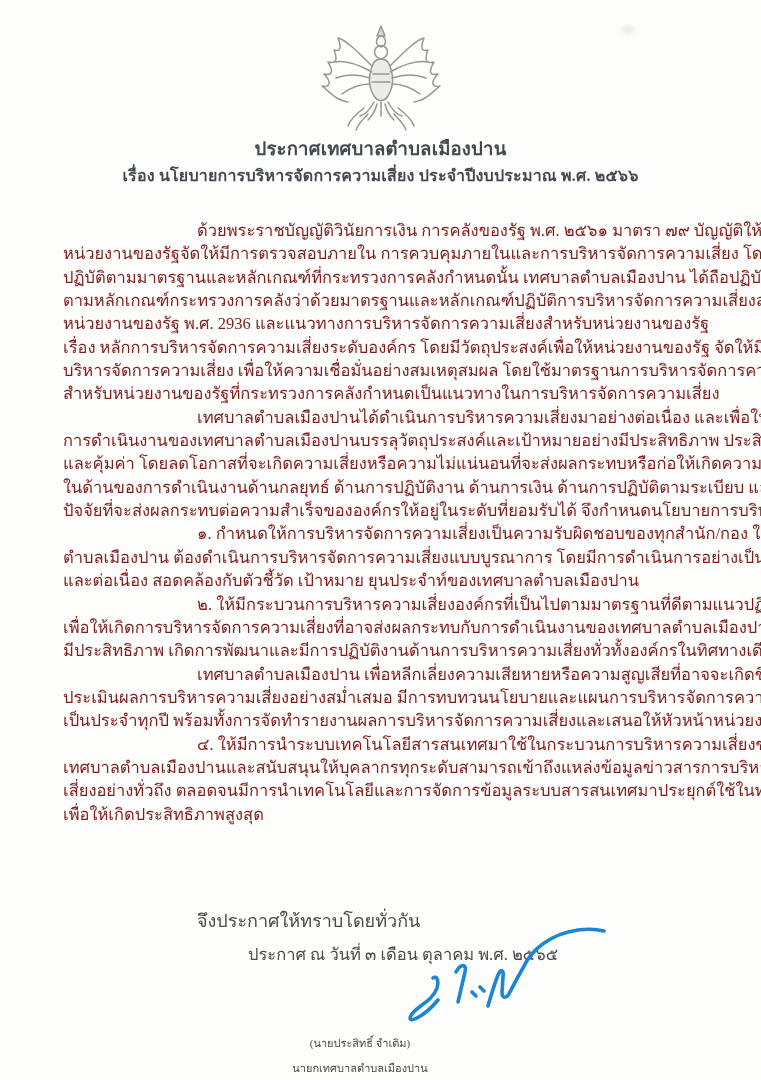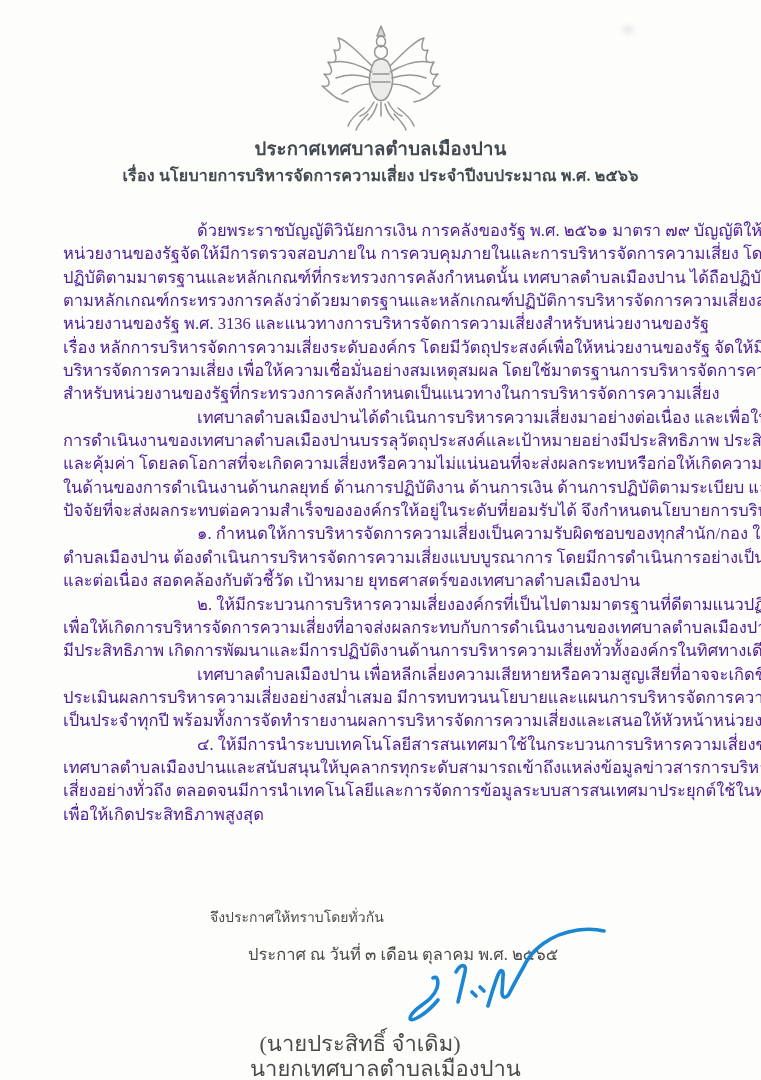--- a/index.html
+++ b/index.html
@@ -24,39 +24,39 @@
     font-size:18.5px;font-weight:600;line-height:26px;
     letter-spacing:.2px;
   }
   .doc-subject{
     font-size:16px;font-weight:600;line-height:27px;
     letter-spacing:.2px;
   }
   .doc-body{
     position:absolute;left:63px;top:219px;width:645px;
     font-size:16.5px;line-height:23.35px;
-    color:#4c1d95;
+    color:#7f1d1d;
   }
   .para .line{white-space:nowrap;height:23.35px;}
   .para .line:first-child{text-indent:134px;}
   .closing-announce{
-    position:absolute;left:210px;top:906px;
-    font-size:14px;white-space:nowrap;
+    position:absolute;left:197px;top:906px;
+    font-size:18px;white-space:nowrap;
   }
   .closing-date{
     position:absolute;left:248px;top:941px;
     font-size:16.5px;white-space:nowrap;
   }
   .signature-wrap{
     position:absolute;left:368px;top:918px;
     pointer-events:none;
   }
   .signer-block{
     position:absolute;left:250px;top:1031px;width:220px;
-    text-align:center;font-size:22px;line-height:25px;
+    text-align:center;font-size:11px;line-height:25px;
     white-space:nowrap;
   }
   .smudge{
     position:absolute;left:618px;top:22px;width:20px;height:15px;
     border-radius:50%;
     background:radial-gradient(closest-side,#d7d7d7,#f4f4f4 70%,transparent);
     opacity:.55;filter:blur(1px);
   }
 </style>
 </head>
@@ -92,36 +92,36 @@
     <div class="doc-title">ประกาศเทศบาลตำบลเมืองปาน</div>
     <div class="doc-subject">เรื่อง  นโยบายการบริหารจัดการความเสี่ยง ประจำปีงบประมาณ พ.ศ. ๒๕๖๖</div>
   </div>
 
   <div class="doc-body">
     <div class="para">
         <div class="line">ด้วยพระราชบัญญัติวินัยการเงิน การคลังของรัฐ พ.ศ. ๒๕๖๑ มาตรา ๗๙ บัญญัติให้</div>
         <div class="line">หน่วยงานของรัฐจัดให้มีการตรวจสอบภายใน การควบคุมภายในและการบริหารจัดการความเสี่ยง โดยให้ถือ</div>
         <div class="line">ปฏิบัติตามมาตรฐานและหลักเกณฑ์ที่กระทรวงการคลังกำหนดนั้น เทศบาลตำบลเมืองปาน ได้ถือปฏิบัติ</div>
         <div class="line">ตามหลักเกณฑ์กระทรวงการคลังว่าด้วยมาตรฐานและหลักเกณฑ์ปฏิบัติการบริหารจัดการความเสี่ยงสำหรับ</div>
-        <div class="line">หน่วยงานของรัฐ พ.ศ. 3136 และแนวทางการบริหารจัดการความเสี่ยงสำหรับหน่วยงานของรัฐ</div>
+        <div class="line">หน่วยงานของรัฐ พ.ศ. 2936 และแนวทางการบริหารจัดการความเสี่ยงสำหรับหน่วยงานของรัฐ</div>
         <div class="line">เรื่อง หลักการบริหารจัดการความเสี่ยงระดับองค์กร โดยมีวัตถุประสงค์เพื่อให้หน่วยงานของรัฐ จัดให้มีการ</div>
         <div class="line">บริหารจัดการความเสี่ยง เพื่อให้ความเชื่อมั่นอย่างสมเหตุสมผล โดยใช้มาตรฐานการบริหารจัดการความเสี่ยง</div>
         <div class="line">สำหรับหน่วยงานของรัฐที่กระทรวงการคลังกำหนดเป็นแนวทางในการบริหารจัดการความเสี่ยง</div>
       </div>
     <div class="para">
         <div class="line">เทศบาลตำบลเมืองปานได้ดำเนินการบริหารความเสี่ยงมาอย่างต่อเนื่อง และเพื่อให้</div>
         <div class="line">การดำเนินงานของเทศบาลตำบลเมืองปานบรรลุวัตถุประสงค์และเป้าหมายอย่างมีประสิทธิภาพ ประสิทธิผล</div>
         <div class="line">และคุ้มค่า โดยลดโอกาสที่จะเกิดความเสี่ยงหรือความไม่แน่นอนที่จะส่งผลกระทบหรือก่อให้เกิดความเสียหาย</div>
         <div class="line">ในด้านของการดำเนินงานด้านกลยุทธ์ ด้านการปฏิบัติงาน ด้านการเงิน ด้านการปฏิบัติตามระเบียบ และลด</div>
         <div class="line">ปัจจัยที่จะส่งผลกระทบต่อความสำเร็จขององค์กรให้อยู่ในระดับที่ยอมรับได้ จึงกำหนดนโยบายการบริหาร</div>
       </div>
     <div class="para">
         <div class="line">๑. กำหนดให้การบริหารจัดการความเสี่ยงเป็นความรับผิดชอบของทุกสำนัก/กอง ในเทศบาล</div>
         <div class="line">ตำบลเมืองปาน ต้องดำเนินการบริหารจัดการความเสี่ยงแบบบูรณาการ โดยมีการดำเนินการอย่างเป็นระบบ</div>
-        <div class="line">และต่อเนื่อง สอดคล้องกับตัวชี้วัด เป้าหมาย ยุทธศาสตร์ของเทศบาลตำบลเมืองปาน</div>
+        <div class="line">และต่อเนื่อง สอดคล้องกับตัวชี้วัด เป้าหมาย ยุนประจำท์ของเทศบาลตำบลเมืองปาน</div>
       </div>
     <div class="para">
         <div class="line">๒. ให้มีกระบวนการบริหารความเสี่ยงองค์กรที่เป็นไปตามมาตรฐานที่ดีตามแนวปฏิบัติสากล</div>
         <div class="line">เพื่อให้เกิดการบริหารจัดการความเสี่ยงที่อาจส่งผลกระทบกับการดำเนินงานของเทศบาลตำบลเมืองปานอย่าง</div>
         <div class="line">มีประสิทธิภาพ เกิดการพัฒนาและมีการปฏิบัติงานด้านการบริหารความเสี่ยงทั่วทั้งองค์กรในทิศทางเดียวกัน</div>
       </div>
     <div class="para">
         <div class="line">เทศบาลตำบลเมืองปาน  เพื่อหลีกเลี่ยงความเสียหายหรือความสูญเสียที่อาจจะเกิดขึ้น  รวมถึงการติดตามและ</div>
         <div class="line">ประเมินผลการบริหารความเสี่ยงอย่างสม่ำเสมอ  มีการทบทวนนโยบายและแผนการบริหารจัดการความเสี่ยง</div>
         <div class="line">เป็นประจำทุกปี พร้อมทั้งการจัดทำรายงานผลการบริหารจัดการความเสี่ยงและเสนอให้หัวหน้าหน่วยงานของ</div>

